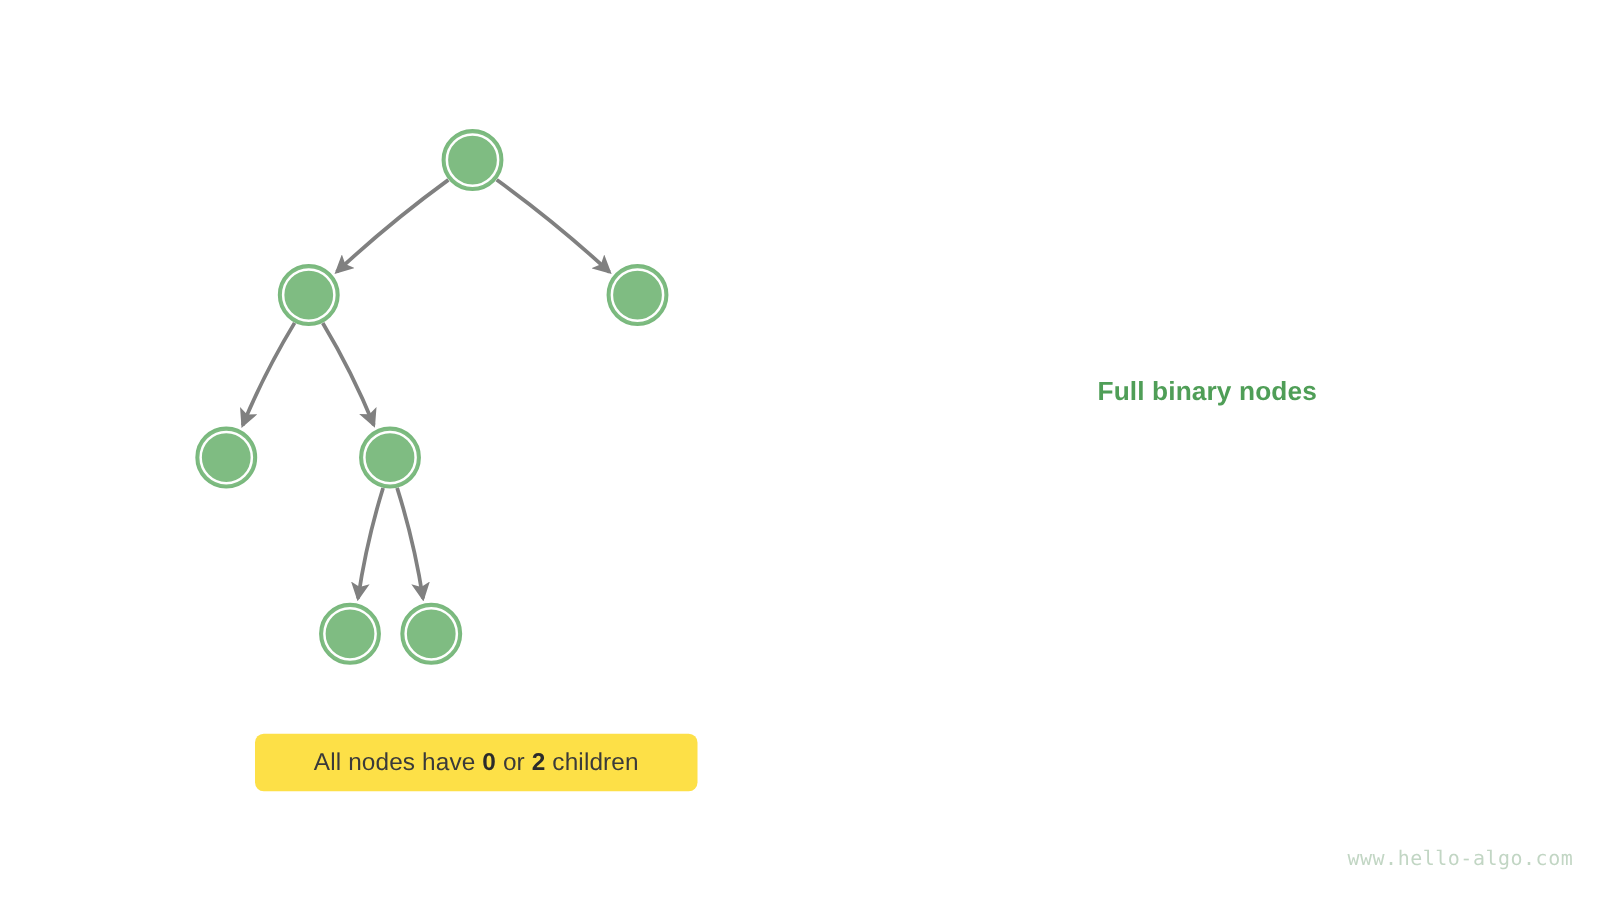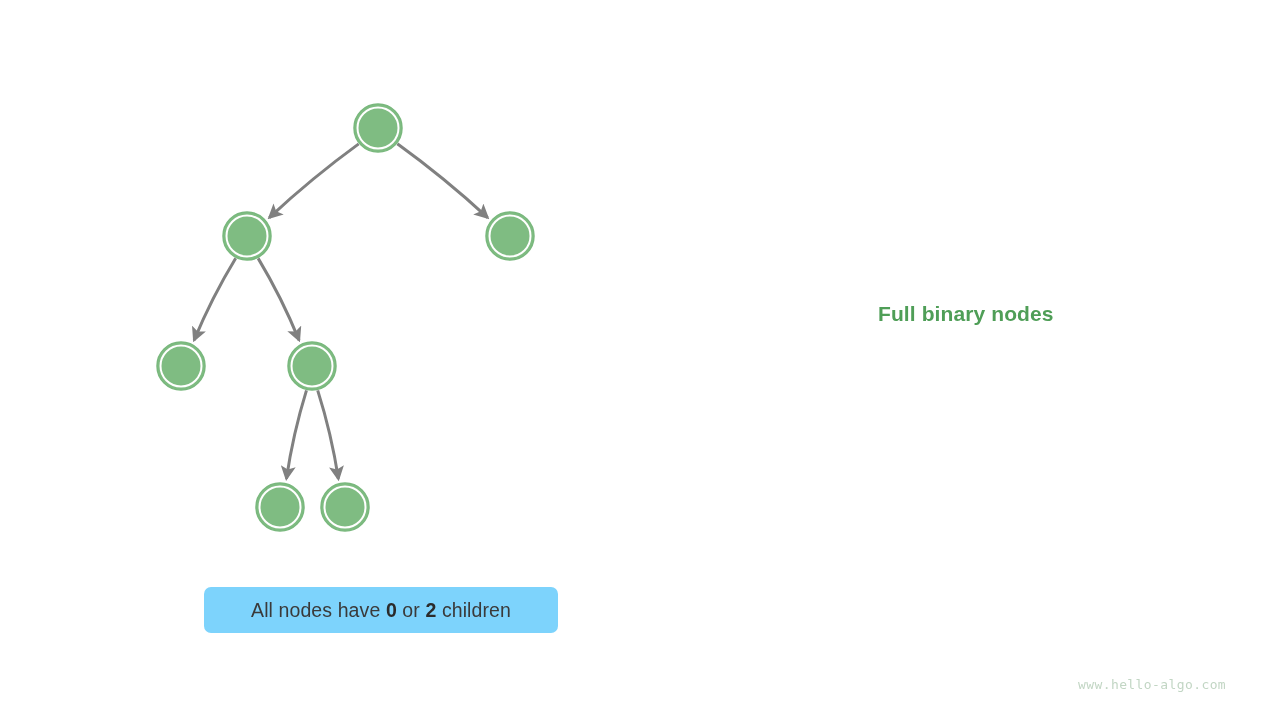--- a/index.html
+++ b/index.html
@@ -35,21 +35,21 @@
     letter-spacing: 0.1px;
     white-space: nowrap;
   }
 
   .caption-box {
     position: absolute;
     left: 204px;
     top: 587px;
     width: 354px;
     height: 46px;
-    background: #7dd3fc;
+    background: #fde047;
     border-radius: 7px;
     display: flex;
     align-items: center;
     justify-content: center;
   }
   .caption-text {
     font-family: "Liberation Sans", sans-serif;
     font-size: 19.5px;
     color: #3a3a3a;
     white-space: nowrap;
@@ -58,21 +58,21 @@
   .caption-text b {
     font-weight: bold;
     color: #2b2b2b;
   }
 
   .watermark {
     position: absolute;
     left: 1078px;
     top: 677px;
     font-family: "DejaVu Sans Mono", "Liberation Mono", monospace;
-    font-size: 13px;
+    font-size: 16px;
     color: #c2d6c4;
     letter-spacing: 0.4px;
     white-space: nowrap;
   }
 </style>
 </head>
 <body>
 
 <svg id="tree-canvas" viewBox="0 0 1280 720" xmlns="http://www.w3.org/2000/svg">
   <defs>

